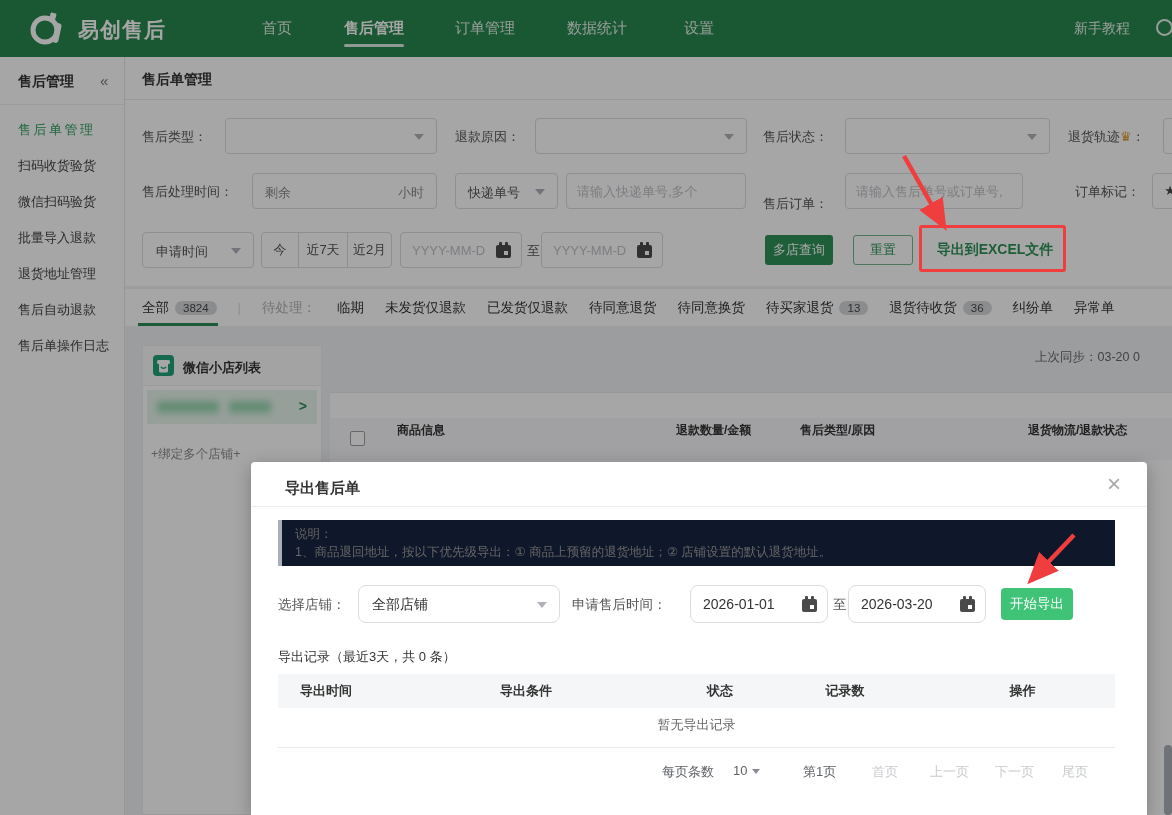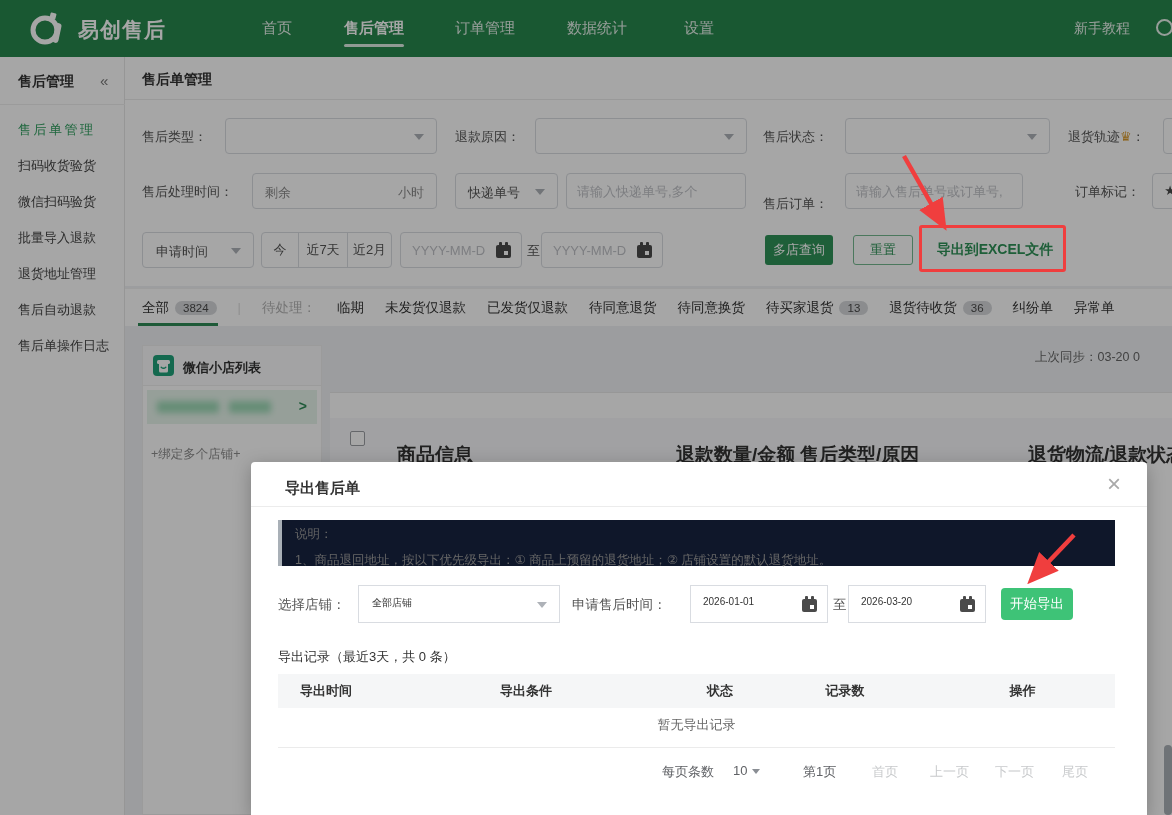--- a/index.html
+++ b/index.html
@@ -57,33 +57,33 @@
   .wxshop-icon { position:absolute; left:10px; top:9px; width:21px; height:21px; background:#1fa27a; border-radius:4px; }
   .store-title { position:absolute; left:40px; top:13px; font-size:13px; font-weight:bold; color:#333;font-family:Liberation Mono, monospace; }
   .store-row { position:absolute; left:4px; top:44px; width:170px; height:34px; background:#e7f5ec; cursor:pointer; }
   .redact { position:absolute; top:11px; height:12px; background:#9ed9b6; filter:blur(3px); border-radius:2px; }
   .store-chevron { position:absolute; right:10px; top:8px; color:#2e8b57; font-size:14px; font-weight:bold; }
   .bind-more { position:absolute; left:8px; top:100px; font-size:12.5px; color:#8e8e8e; cursor:pointer; }
   .sync-line { position:absolute; left:1035px; top:349px; width:140px; font-size:12.5px; color:#666; white-space:nowrap; overflow:hidden; }
   .table-card { position:absolute; left:330px; top:392px; width:842px; height:423px; background:#fff; border-top:1px solid #e9e9e9; }
   .thead-band { position:absolute; left:0; top:25px; width:842px; height:42px; background:#f7f8fa; }
   .chk { position:absolute; width:15px; height:15px; border:1.5px solid #9c9fa4; border-radius:2px; background:#fff; cursor:pointer; }
-  .th { position:absolute; top:4px; font-size:19px; font-weight:bold; color:#333; white-space:nowrap;margin-top:20px; }
+  .th { position:absolute; top:4px; font-size:12px; font-weight:bold; color:#333; white-space:nowrap; }
 
   
   .overlay { position:absolute; left:0; top:0; width:1172px; height:815px; background:rgba(0,0,0,.35); z-index:10; }
   .modal { position:absolute; left:251px; top:462px; width:896px; height:353px; background:#fff; border-radius:4px 4px 0 0; box-shadow:0 4px 18px rgba(0,0,0,.25); z-index:20; }
   .modal-title { position:absolute; left:34px; top:17px; font-size:15px; font-weight:bold; color:#333; }
   .modal-close { position:absolute; right:26px; top:10px; font-size:24px; color:#a9a9a9; cursor:pointer; line-height:1; }
   .modal-hr { position:absolute; left:0; top:44px; width:896px; height:1px; background:#ececec; }
   .note-box { position:absolute; left:27px; top:58px; width:837px; height:46px; background:#0f172a; border-left:4px solid #a9b0b7; }
   .note-t { position:absolute; left:13px; top:6px; font-size:12.5px; color:#666; }
-  .note-l { position:absolute; left:13px; top:32px; font-size:12.5px; color:#666; white-space:nowrap;text-align:right; }
+  .note-l { position:absolute; left:13px; top:24px; font-size:12.5px; color:#666; white-space:nowrap;text-align:right; }
   .mlabel { position:absolute; font-size:13.5px; color:#555; white-space:nowrap; }
-  .msel, .mdate { position:absolute; height:38px; border:1px solid #d9dce1; border-radius:0; background:#fff; font-size:10px; color:#333; }
+  .msel, .mdate { position:absolute; height:38px; border:1px solid #d9dce1; border-radius:8px; background:#fff; font-size:14px; color:#333; }
   .start-btn { position:absolute; left:750px; top:126px; width:72px; height:32px; background:#3ec377; border:none; border-radius:4px; color:#fff; font-size:13.5px; cursor:pointer; }
   .records-title { position:absolute; left:27px; top:186px; font-size:13px; color:#333; }
   .mthead { position:absolute; left:27px; top:212px; width:837px; height:34px; background:#f5f6f7; display:grid; grid-template-columns:202px 200px 80px 170px 185px; align-items:center; }
   .mth { font-size:13px; font-weight:bold; color:#333; }
   .mth.c { text-align:center; }
   .empty-row { position:absolute; left:27px; top:254px; width:837px; text-align:center; font-size:13px; color:#666; }
   .mdivider { position:absolute; left:27px; top:285px; width:837px; height:1px; background:#ebebeb; }
   .pg { position:absolute; top:301px; font-size:13px; color:#606266; white-space:nowrap; }
   .pg.dis { color:#c8cacc; }
   .pg-caret { position:absolute; top:307px; width:0; height:0; border:4px solid transparent; border-top:5px solid #8a8e94; }

